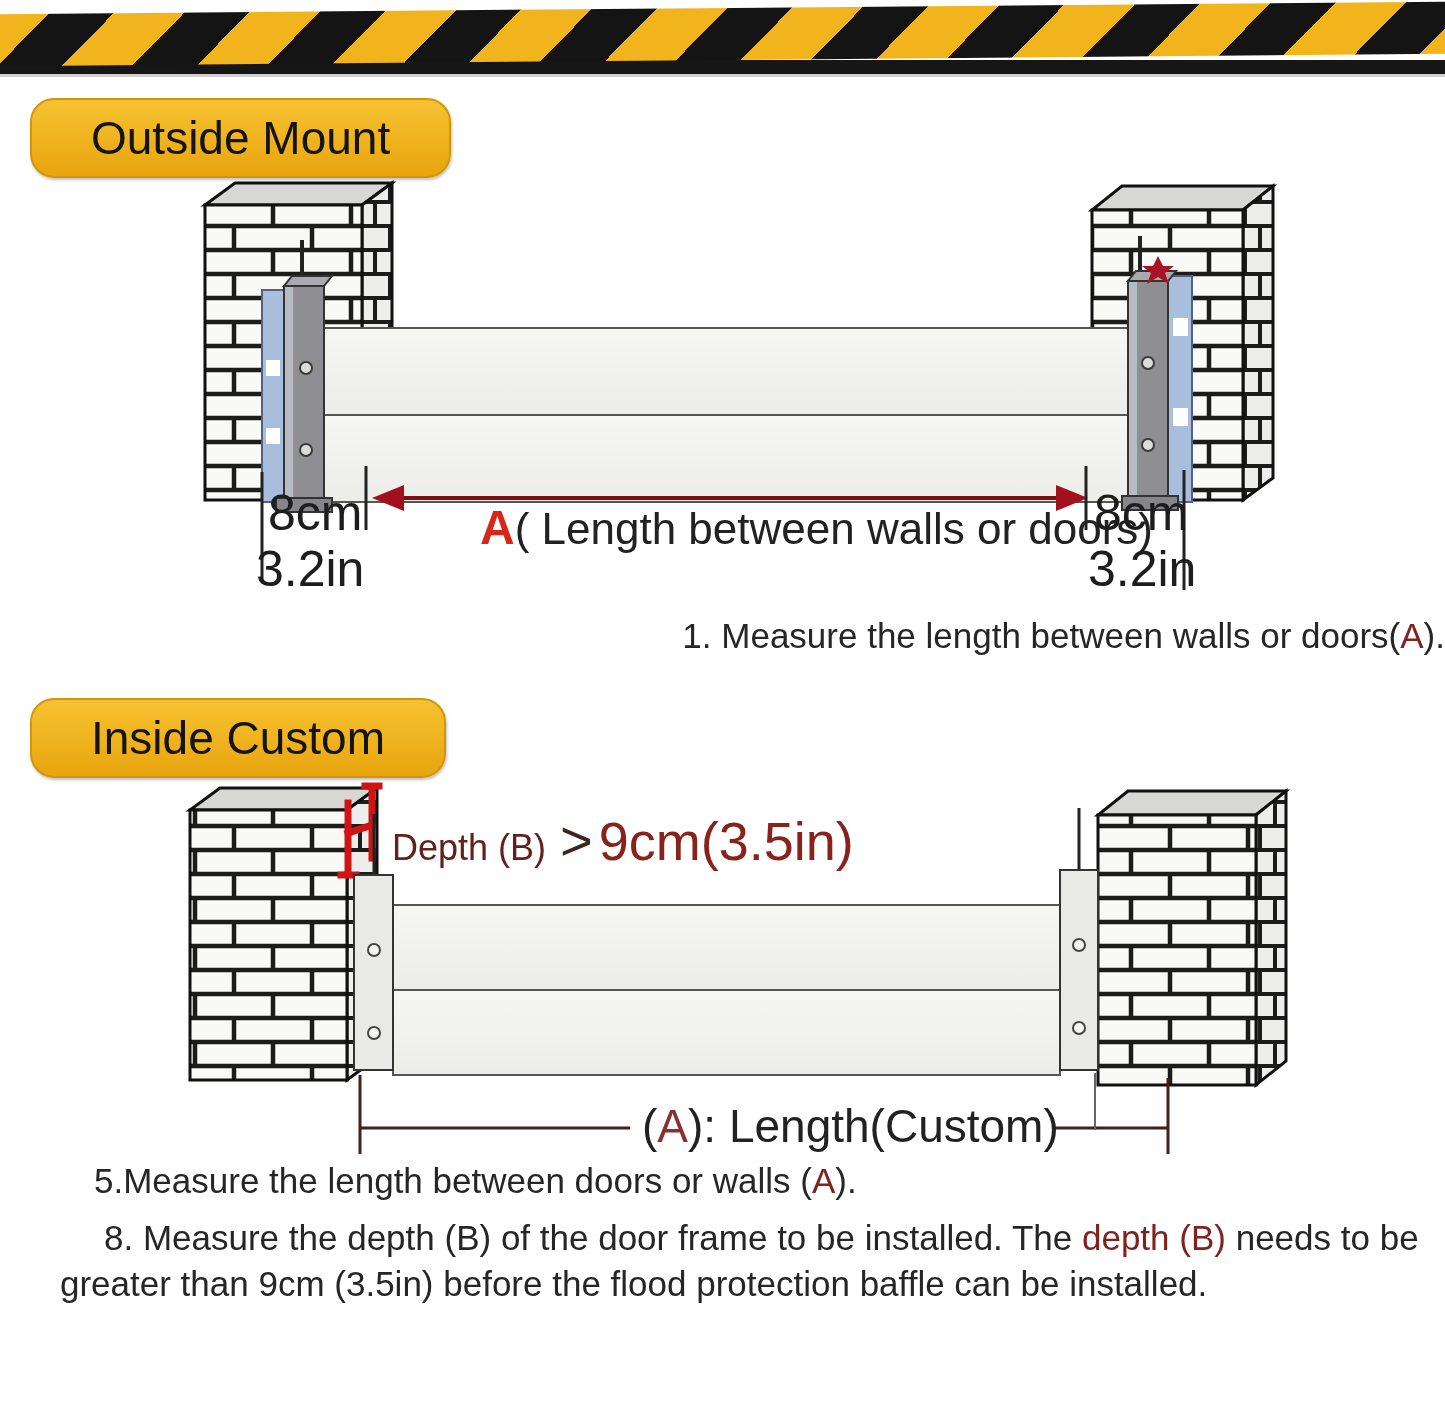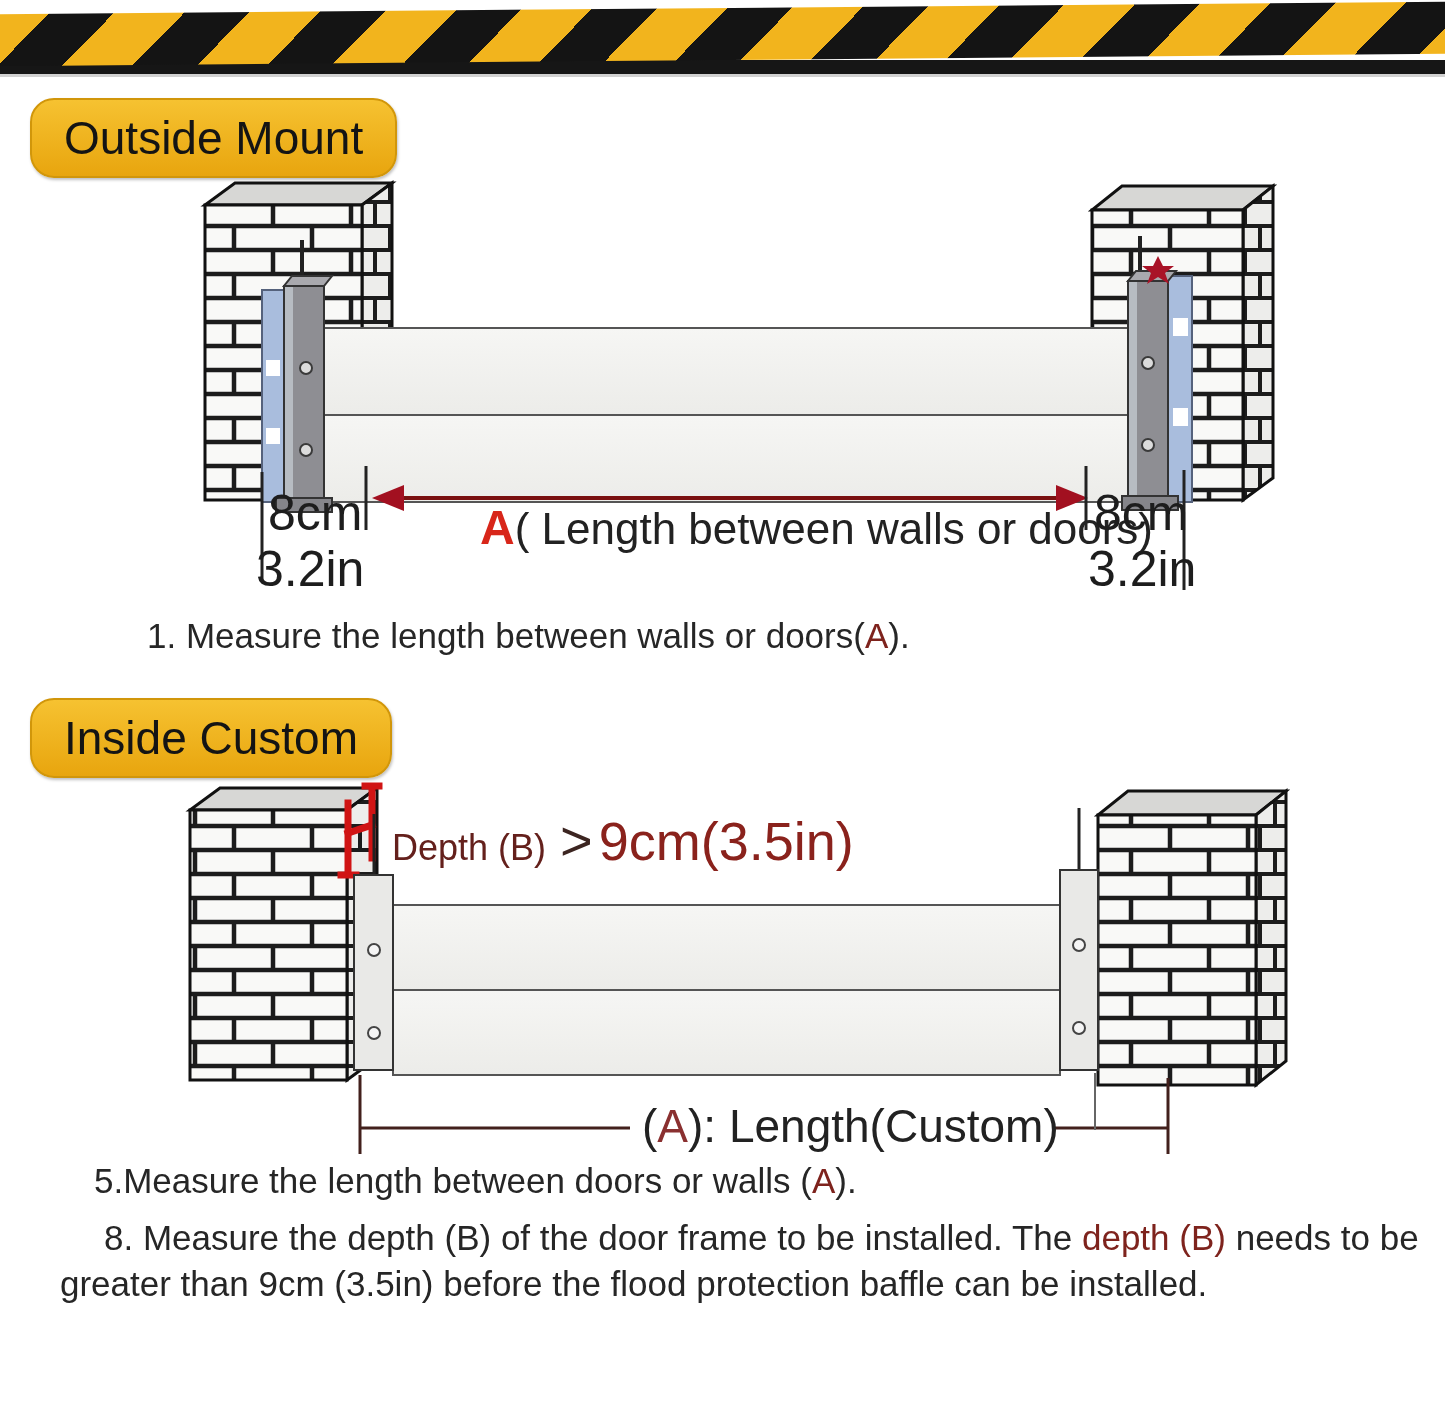--- a/index.html
+++ b/index.html
@@ -15,29 +15,29 @@
   }
   .title-band{background:linear-gradient(180deg,#ffffff,#f2f2f2);}
   .page-title{
     margin:6px 0 4px;text-align:center;
     font-size:62px;font-weight:bold;letter-spacing:1px;color:#0a0a0a;
     text-shadow:-2px -2px 0 #ffffff,2px 3px 2px rgba(70,70,70,.55);
   }
   .header-bar{height:14px;background:#161616;box-shadow:0 3px 0 rgba(0,0,0,.18);}
   
   .pill{
-    display:inline-block;margin:24px 0 0 30px;padding:11px 32px;
+    display:inline-block;margin:24px 0 0 30px;padding:11px 59px;
     font-size:46px;color:#141414;border-radius:24px;
     background:linear-gradient(180deg,#f6c231,#e8a50e);
     border:2px solid #d1960a;box-shadow:1px 2px 3px rgba(0,0,0,.25);
   }
   svg{display:block;}
   
   .steps-outside{margin:6px 0 0 130px;font-size:35px;line-height:1.36;}
-  .steps-outside .step{margin:0 0 14px 17px;}
+  .steps-outside .step{margin:0 0 14px 0;text-align:right;}
   .steps-inside{margin:4px 0 0 60px;width:1372px;font-size:35px;line-height:1.3;}
   .steps-inside .step1{margin-left:34px;margin-bottom:12px;}
   .steps-inside .step2{text-indent:44px;}
   .maroon{color:#7e231d;}
 </style>
 </head>
 <body>
 
 
 

